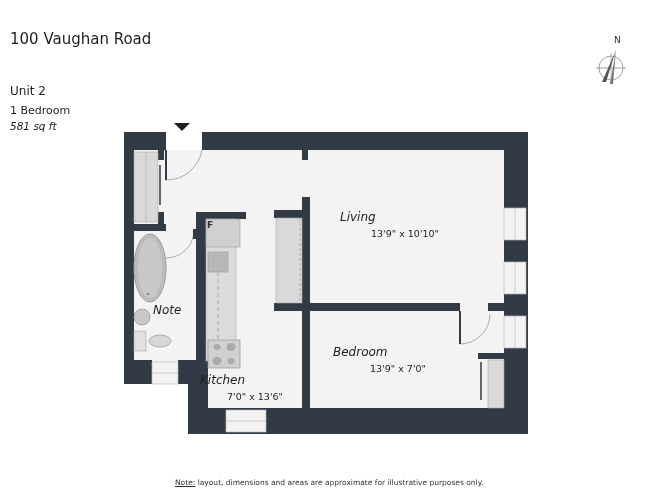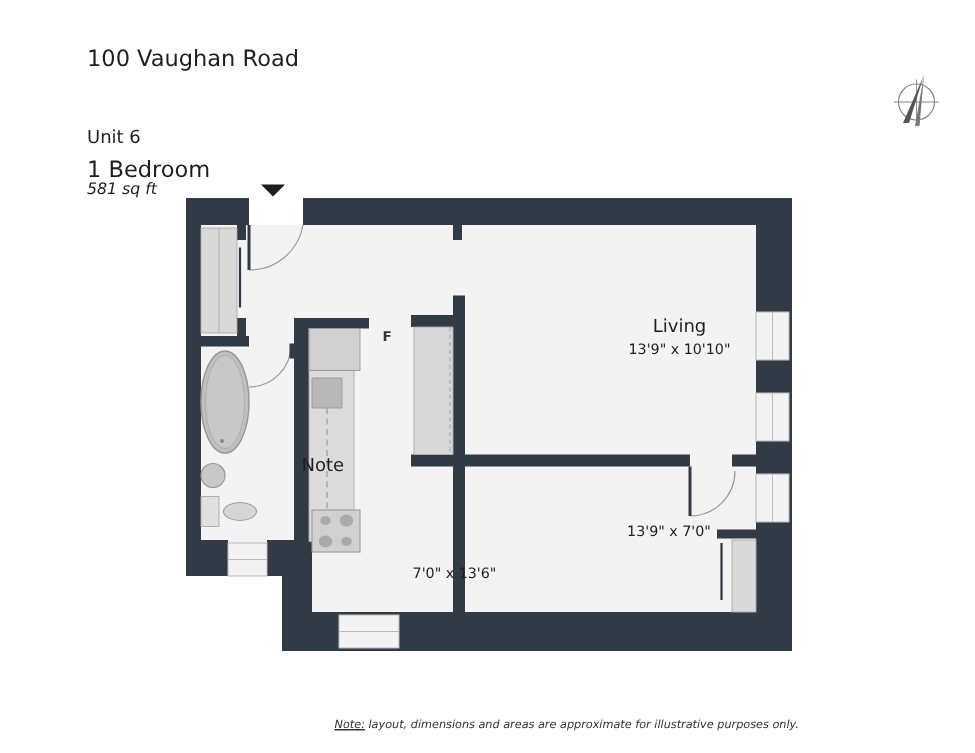--- a/index.html
+++ b/index.html
@@ -1,32 +1,32 @@
 <!DOCTYPE html>
 <html><head>
 <meta charset="utf-8">
 <style>
   html, body { margin: 0; padding: 0; background: #ffffff; }
   body { width: 650px; height: 502px; position: relative; overflow: hidden; font-family: "DejaVu Sans", sans-serif; color: #1e1e1e; }
-  .abs { position: absolute; margin-left: 48px; }
+  .abs { position: absolute; }
   .title { left: 10px; top: 30px; font-size: 15px; }
   .unit { left: 10px; top: 84px; font-size: 12px; }
-  .beds { left: 10px; top: 104px; font-size: 15px; }
+  .beds { left: 10px; top: 104px; font-size: 11px; }
   .area { left: 10px; top: 120px; font-size: 10.5px; font-style: italic; }
-  .note { left: 175px; top: 478px; font-size: 7.5px; color: #333; font-style: italic; }
+  .note { left: 175px; top: 478px; font-size: 7.5px; color: #333; }
   .note u { text-decoration: underline; }
-  .room-name { font-size: 12px; text-align: center; color: #1e1e1e; }
+  .room-name { font-size: 12px; color: #1e1e1e; font-style: italic; }
   .room-dim { font-size: 9.5px; text-align: center; color: #1e1e1e; }
   svg { position: absolute; left: 0; top: 0; }
 </style>
 </head>
 <body>
 
 <div class="abs title">100 Vaughan Road</div>
-<div class="abs unit">Unit 6</div>
+<div class="abs unit">Unit 2</div>
 <div class="abs beds">1 Bedroom</div>
 <div class="abs area">581 sq ft</div>
 
 <svg width="650" height="502" style="pointer-events:none">
   <circle cx="611" cy="68" r="12" fill="none" stroke="#888" stroke-width="0.8"></circle>
   <line x1="596" y1="68" x2="626" y2="68" stroke="#888" stroke-width="0.8"></line>
   <line x1="611" y1="53" x2="611" y2="83" stroke="#888" stroke-width="0.6"></line>
   <polygon points="616,50 602,82 606,82" fill="#555"></polygon>
   <polygon points="616,50 610,84 613,84" fill="#777"></polygon>
 </svg>
@@ -127,22 +127,24 @@
   <line x1="481" y1="362" x2="481" y2="400" stroke="#323a46" stroke-width="1.5"></line>
 </svg>
 
 <div class="abs" style="left:207px;top:220px;font-size:9px;font-weight:bold;color:#333">F</div>
 
 <div class="abs" style="left:340px;top:210px;width:130px">
   <div class="room-name">Living</div>
   <div class="room-dim" style="margin-top:4px">13'9" x 10'10"</div>
 </div>
 <div class="abs" style="left:333px;top:345px;width:130px">
+  <div class="room-name">Bedroom</div>
   <div class="room-dim" style="margin-top:4px">13'9" x 7'0"</div>
 </div>
 <div class="abs" style="left:200px;top:373px;width:110px">
+  <div class="room-name">Kitchen</div>
   <div class="room-dim" style="margin-top:4px">7'0" x 13'6"</div>
 </div>
 <div class="abs" style="left:153px;top:303px">
   <div class="room-name">Note</div>
 </div>
 
 <div class="abs note"><u>Note:</u><span> layout, dimensions and areas are approximate for illustrative purposes only.</span></div>
 
 </body></html>

